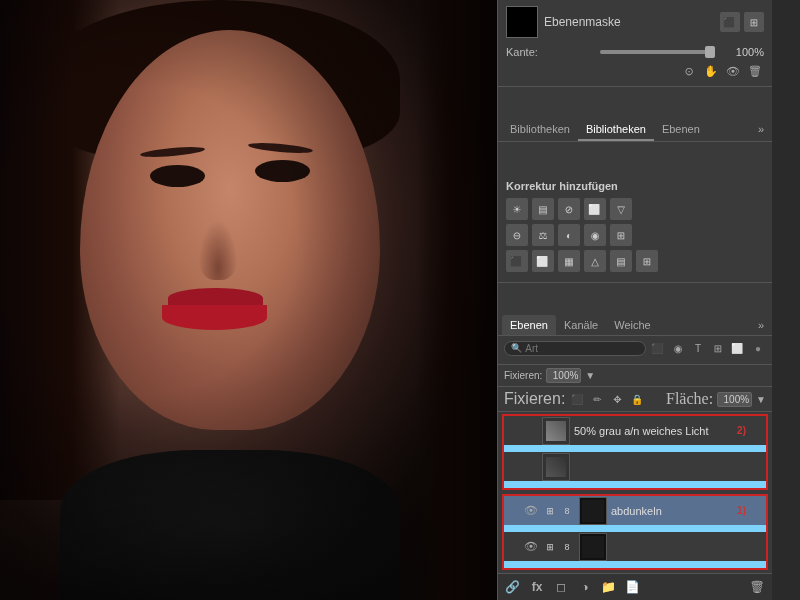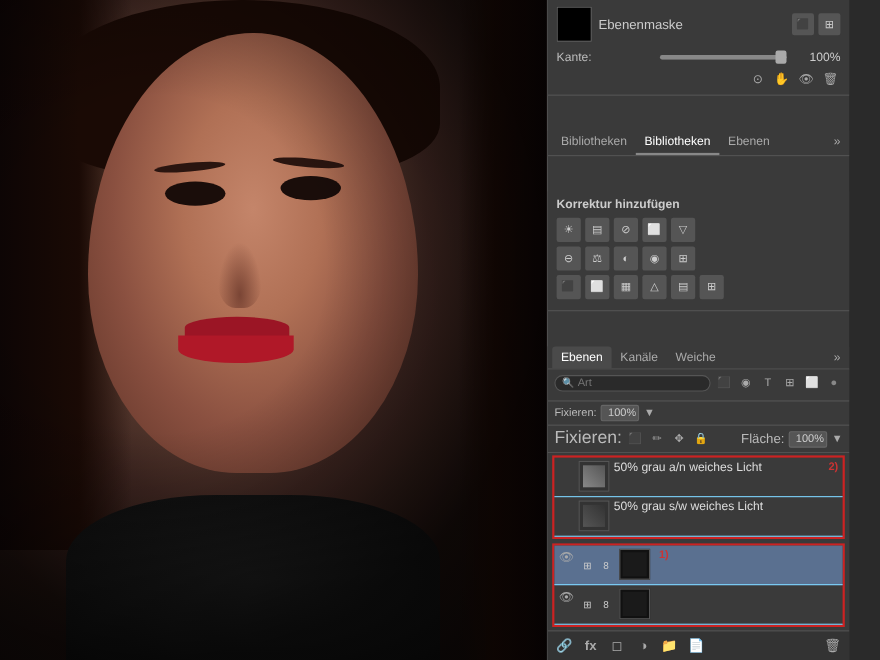--- a/index.html
+++ b/index.html
@@ -460,21 +460,22 @@
     }
 
     .lock-icons {
       display: flex;
       gap: 4px;
     }
 
     .flaeche-label {
       margin-left: auto;
       color: #bbb;
-      font-size: 12px;
+      font-size: 16px;
+      font-family: Liberation Serif, serif;
     }
 
     .flaeche-input {
       background: #555;
       border: 1px solid #666;
       color: #ccc;
       font-size: 10px;
       width: 35px;
       padding: 1px 2px;
       border-radius: 2px;
@@ -489,24 +490,25 @@
     }
 
     
     .layer-group-border {
       border: 2px solid #cc2222;
       margin: 2px 4px;
     }
 
     .layer-item {
       display: flex;
-      padding: 3px 4px;
+      align-items: center;
+      padding: 3px 20px;
       gap: 4px;
       height: 36px;
-      border-bottom: 1px solid #7dd3fc;
+      border-bottom: 7px solid #7dd3fc;
       cursor: pointer;
     }
 
     .layer-item.selected {
       background: #5a7090;
     }
 
     .layer-visibility {
       width: 14px;
       height: 14px;
@@ -722,35 +724,35 @@
           </div>
           <span class="layer-label">50% grau a/n weiches Licht</span>
           <span class="layer-label-num">2)</span>
         </div>
 
         <div class="layer-item">
           <div class="layer-visibility" style="color:transparent;">👁</div>
           <div class="layer-thumb layer-thumb-medium">
             <div style="width:20px;height:20px;background:linear-gradient(45deg,#555,#333);"></div>
           </div>
-          <span class="layer-label">50% grau s/w weiches Licht</span>
         </div>
       </div>
 
       <div class="layer-group-border" style="margin-top:4px;">
 
         <div class="layer-item selected">
           <div class="layer-visibility">👁</div>
           <div class="layer-mask-icons">
             <button class="layer-icon-small" style="color:#ccc; font-size:9px;">⊞</button>
             <button class="layer-icon-small" style="color:#ccc; font-size:9px;">8</button>
           </div>
           <div class="layer-thumb layer-thumb-dark">
             <div style="width:22px;height:22px;background:#1a1a1a;"></div>
           </div>
+          <span class="layer-label">abdunkeln</span>
           <span class="layer-label-num">1)</span>
         </div>
 
         <div class="layer-item">
           <div class="layer-visibility">👁</div>
           <div class="layer-mask-icons">
             <button class="layer-icon-small" style="color:#ccc; font-size:9px;">⊞</button>
             <button class="layer-icon-small" style="color:#ccc; font-size:9px;">8</button>
           </div>
           <div class="layer-thumb layer-thumb-dark">

